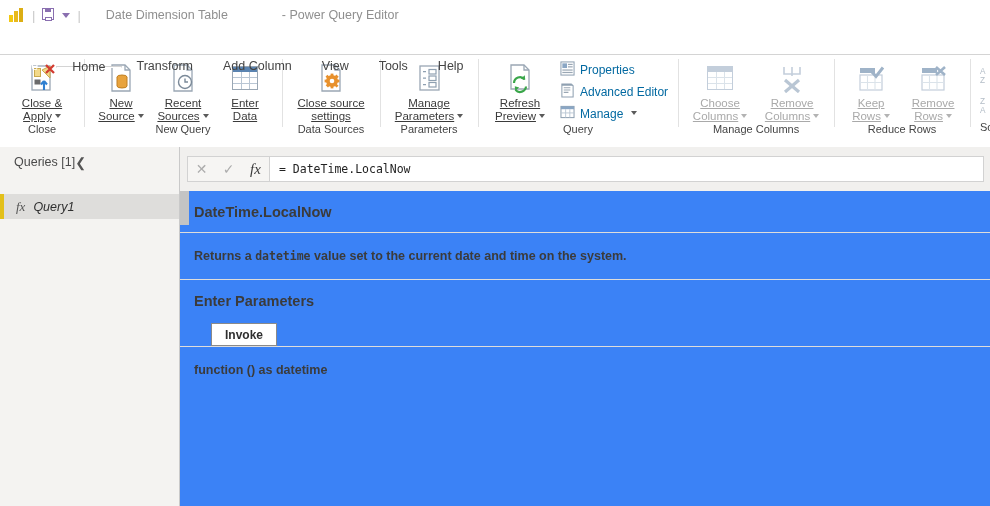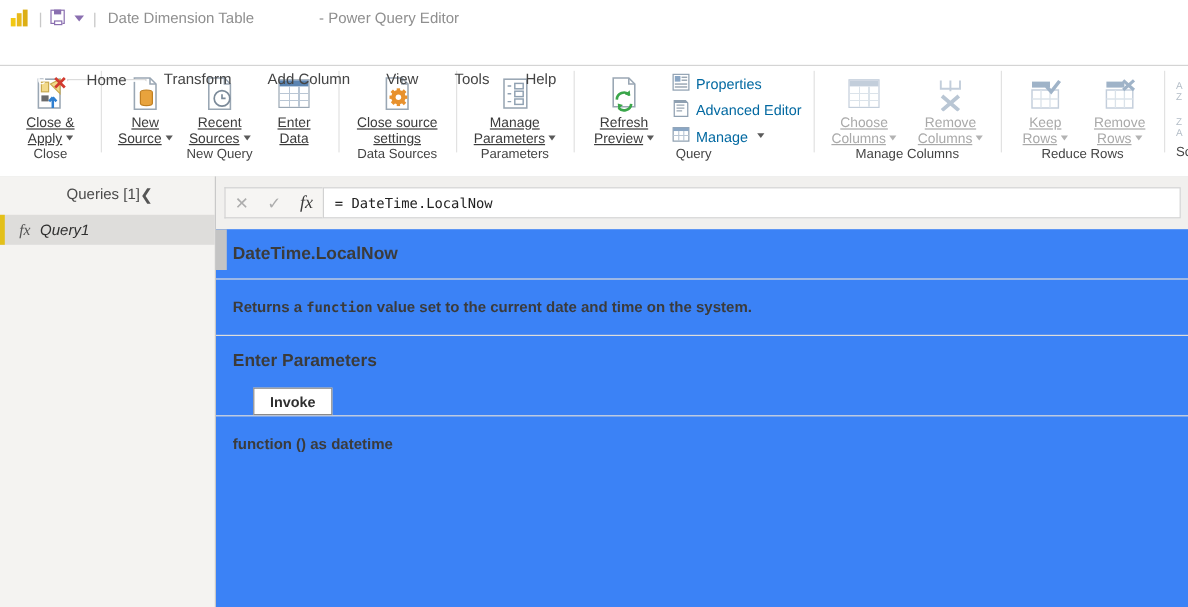--- a/index.html
+++ b/index.html
@@ -76,21 +76,21 @@
     border-left: 4px solid transparent;
     border-right: 4px solid transparent;
     border-top: 5px solid #8a6fb0;
     margin-left: 6px;
   }
   .title-text {
     color: #8f8f8f;
     font-size: 12.5px;
     white-space: nowrap;
   }
-  .title-doc { margin-left: 2px; }
+  .title-doc { margin-left: 18px; }
   .title-app { margin-left: 54px; }
 
   
   .tabstrip {
     height: 25px;
     display: flex;
     align-items: stretch;
     background: #ffffff;
     position: relative;
   }
@@ -251,22 +251,22 @@
     border-right: 1px solid #c9c9c9;
     box-sizing: border-box;
     display: flex;
     flex-direction: column;
     flex: none;
   }
   .sidebar-head {
     height: 30px;
     display: flex;
     align-items: center;
-    justify-content: center;
-    padding: 0 10px 2px 14px;
+    justify-content: flex-start;
+    padding: 0 10px 17px 14px;
     color: #4a4a4a;
     font-size: 12.5px;
   }
   .collapse-chevron {
     color: #555;
     font-size: 13px;
     line-height: 1;
     cursor: default;
   }
   .query-item {
@@ -734,21 +734,21 @@
       </div>
 
       <div class="funcpane">
         <div class="vscroll-thumb"></div>
 
         <div class="fp-section">
           <div class="fp-title">DateTime.LocalNow</div>
         </div>
 
         <div class="fp-section">
-          <div class="fp-desc"><span>Returns a </span><span class="mono">function</span><span> value set to the current date and time on the system.</span></div>
+          <div class="fp-desc"><span>Returns a </span><span class="mono">datetime</span><span> value set to the current date and time on the system.</span></div>
         </div>
 
         <div class="fp-section fp-params">
           <div class="fp-title">Enter Parameters</div>
           <div class="invoke-btn">Invoke</div>
         </div>
 
         <div class="fp-signature">function () as datetime</div>
       </div>
 

